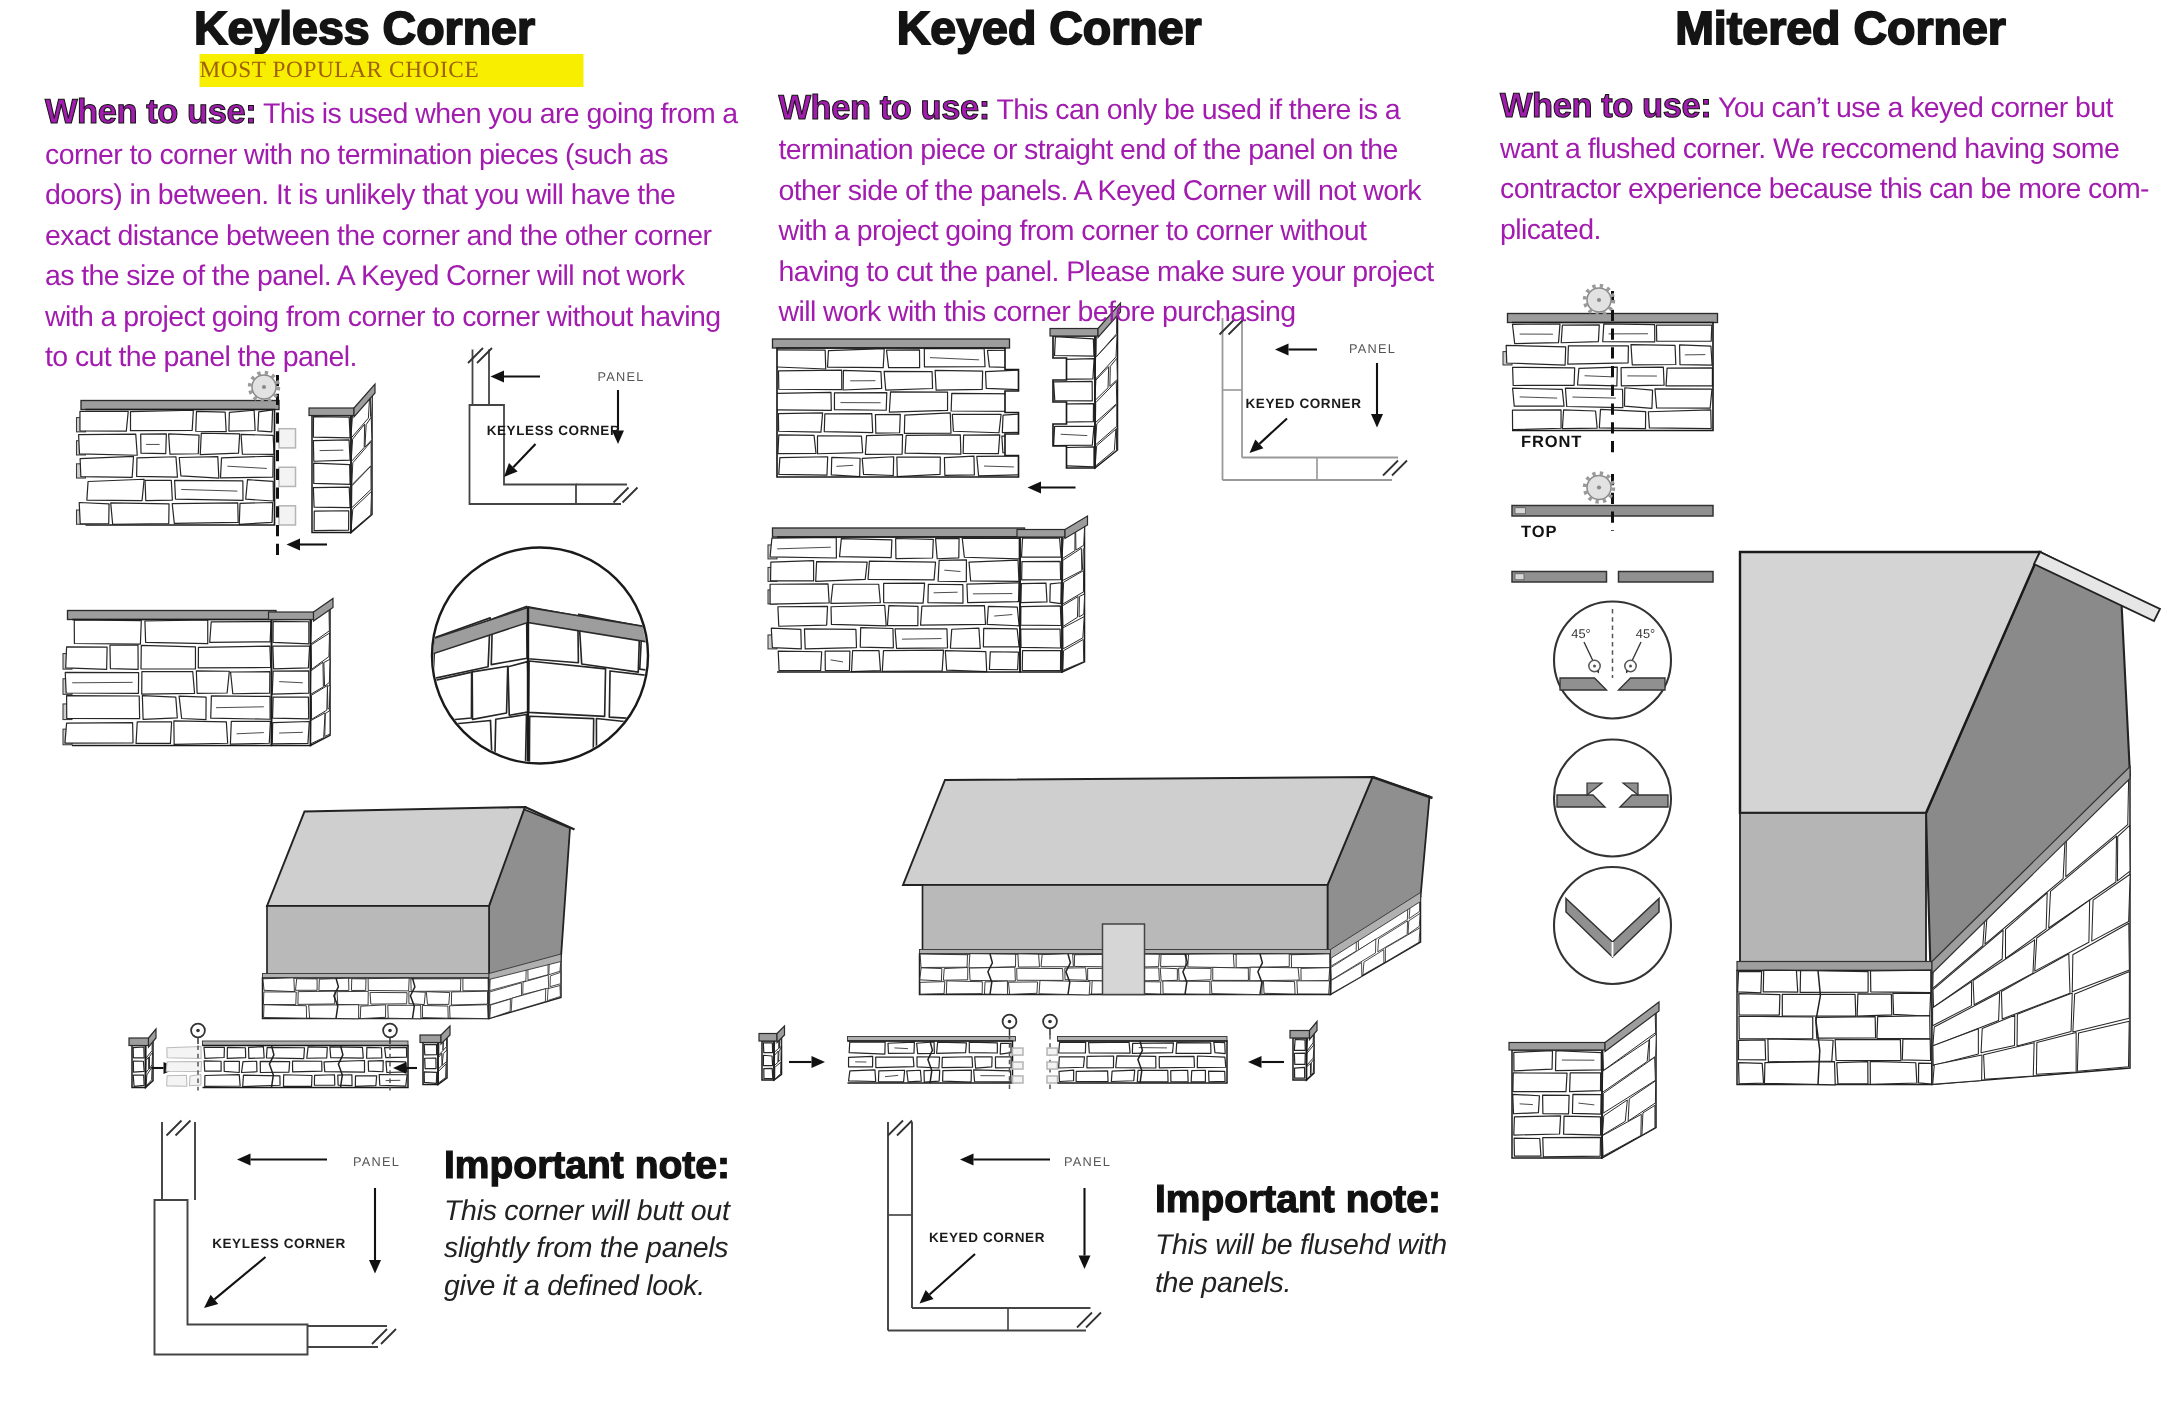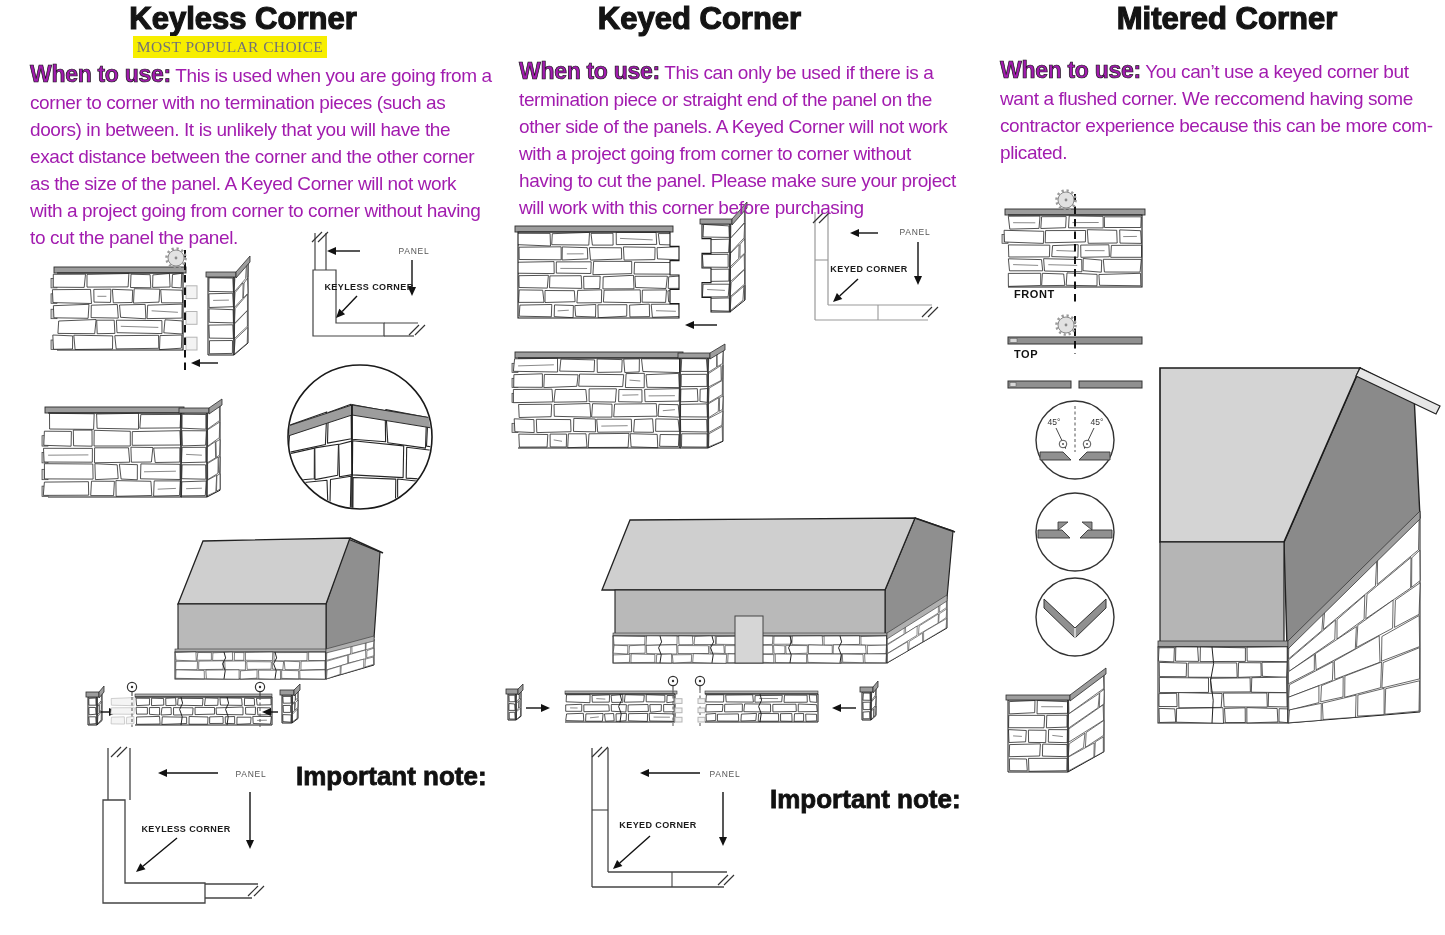--- a/index.html
+++ b/index.html
@@ -1,19 +1,19 @@
 <!DOCTYPE html>
 <html><head>
 <meta charset="utf-8">
 <style>
 html,body{margin:0;padding:0;background:#fff;width:1445px;height:935px;overflow:hidden}
 body{font-family:"Liberation Sans",sans-serif;color:#1a1a1a;position:relative}
 .abs{position:absolute}
 .title{position:absolute;top:1px;text-align:center;font-size:31px;font-weight:bold;-webkit-text-stroke:1.2px #141414;color:#141414;white-space:nowrap}
-.badge{position:absolute;left:133px;top:36px;width:194px;height:22px;background:#f7ee00;font-family:"Liberation Serif",serif;font-size:15.5px;text-align:center;line-height:22px;letter-spacing:.4px;color:#737373}
+.badge{position:absolute;left:133px;top:36px;width:256px;height:22px;background:#f7ee00;font-family:"Liberation Serif",serif;font-size:15.5px;text-align:left;line-height:22px;letter-spacing:.4px;color:#a16207}
 .para{position:absolute;font-size:19px;line-height:27px;letter-spacing:-0.4px;color:#a21caf}
 .para b{font-size:23px;-webkit-text-stroke:.7px #111;letter-spacing:-0.3px}
 .note{position:absolute}
 .note .nt{font-size:26px;font-weight:bold;-webkit-text-stroke:.8px #111;color:#111;margin:0 0 3px 0}
 .note .nb{font-size:19px;line-height:25px;font-style:italic;color:#222;letter-spacing:-0.2px}
 svg text{font-family:"Liberation Sans",sans-serif}
 .lblS{font-size:9px;font-weight:bold;fill:#1a1a1a;letter-spacing:.4px}
 .lblG{font-size:8.5px;fill:#555;letter-spacing:.8px}
 .lblB{font-size:11px;font-weight:bold;fill:#111;letter-spacing:.6px}
 .lblA{font-size:8.5px;fill:#333}
@@ -789,16 +789,18 @@
 <div class="title" style="left:487px;width:425px">Keyed Corner</div>
 <div class="title" style="left:1012px;width:430px">Mitered Corner</div>
 <div class="badge">MOST POPULAR CHOICE</div>
 
 <div class="para" style="left:30px;top:61px;width:462px"><b>When to use:</b> <span>This is used when you are going from a corner to corner with no termination pieces (such as doors) in between.  It is unlikely that you will have the exact distance between the corner and the other corner as the size of the panel. A Keyed Corner will not work with a project going from corner to corner without having to cut the panel  the panel.</span></div>
 <div class="para" style="left:519px;top:58px;width:448px"><b>When to use:</b> <span>This can only be used if there is a termination piece or straight end of the panel on the other side of the panels.  A Keyed Corner will not work with a project going from corner to corner without having to cut the panel. Please make sure your project will work with this corner before purchasing</span></div>
 <div class="para" style="left:1000px;top:57px;width:434px"><b>When to use:</b> <span>You can’t use a keyed corner but want a flushed corner. We reccomend having some contractor experience because this can be more com-plicated.</span></div>
 
 <div class="note" style="left:296px;top:761px;width:218px">
   <div class="nt">Important note:</div>
+  <div class="nb">This corner will butt out slightly from the panels give it a defined look.</div>
 </div>
 <div class="note" style="left:770px;top:784px;width:210px">
   <div class="nt">Important note:</div>
+  <div class="nb">This will be flusehd with the panels.</div>
 </div>
 
 </body></html>

